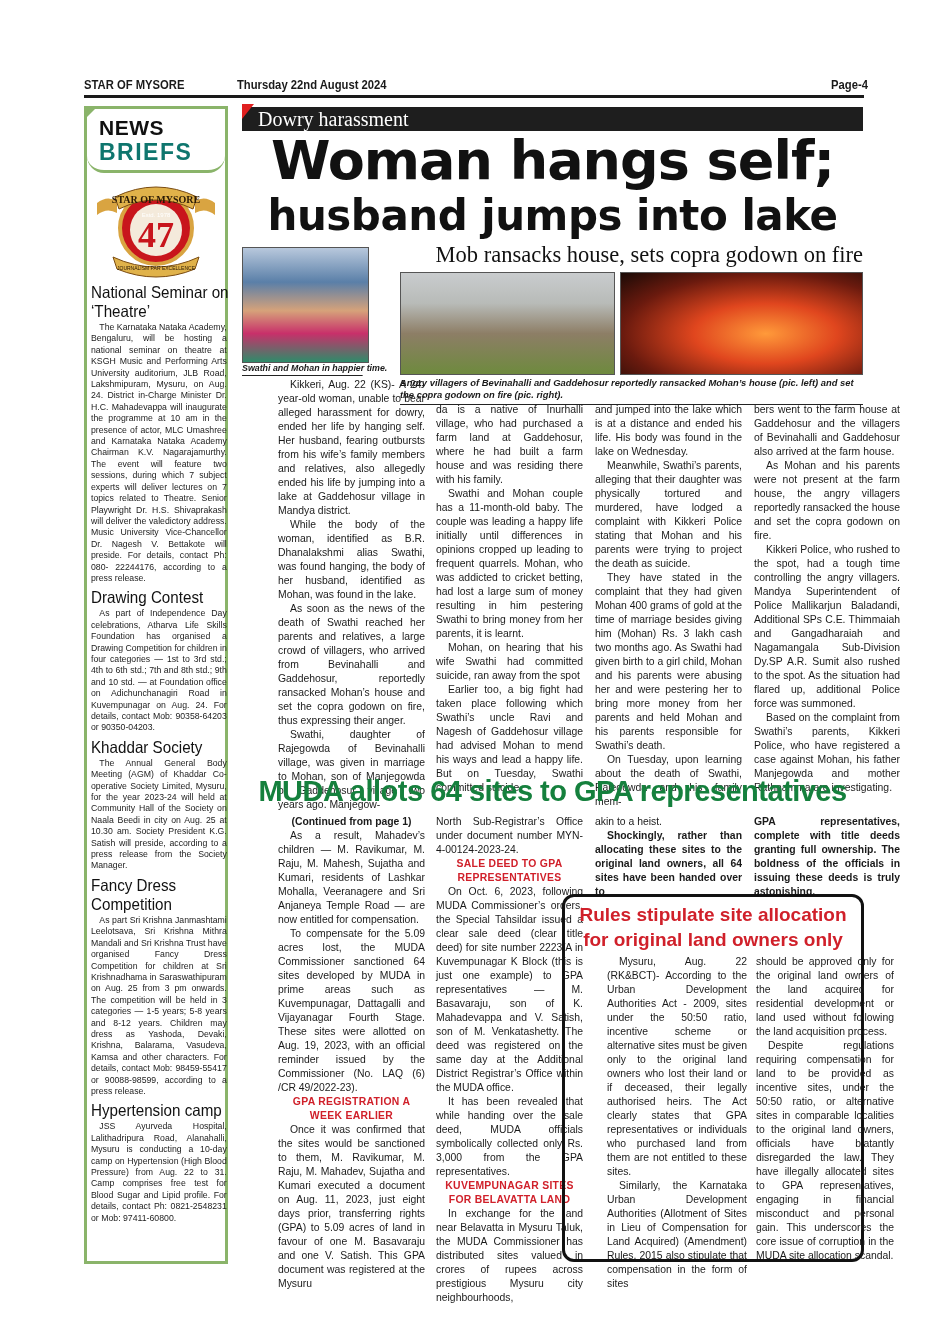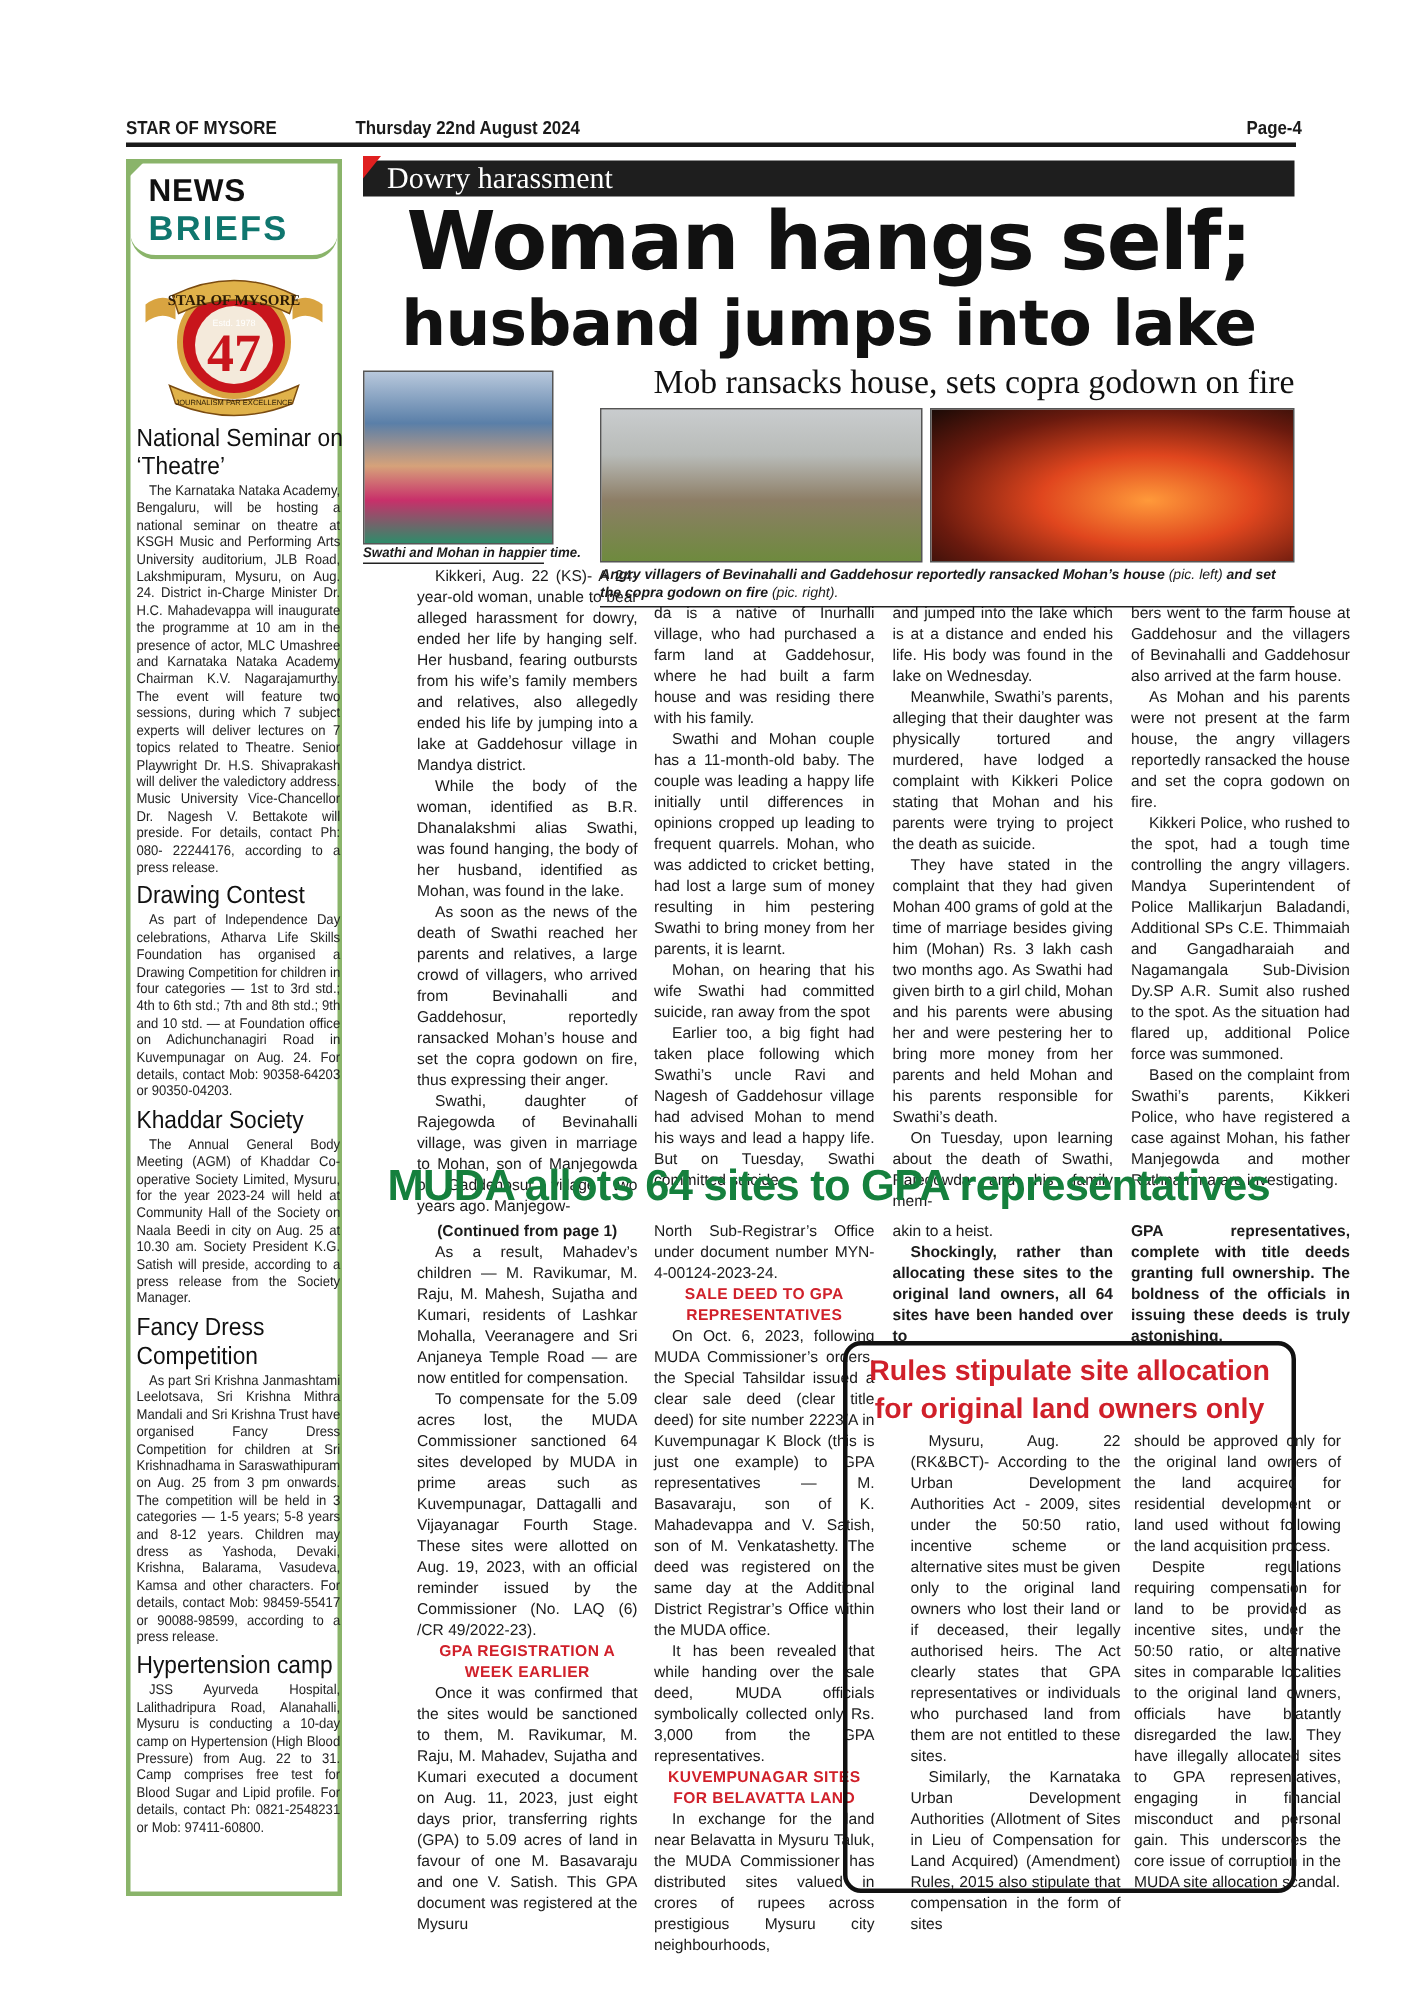--- a/index.html
+++ b/index.html
@@ -34,21 +34,21 @@
   .headline .l2 { font-size: 42px; line-height: 44px; letter-spacing: -0.5px; }
   .subhead { left: 400px; top: 242px; width: 463px; text-align: right; font-family: "Liberation Serif", serif; font-size: 22.5px; color: #111; }
 
   
   .photo { border: 1px solid #555; overflow: hidden; }
   .photo1 { left: 242px; top: 247px; width: 127px; height: 116px; background: linear-gradient(180deg,#b8c8dc 0%,#5a7fa8 30%,#d6a27a 55%,#c8306a 75%,#2e8c6a 100%); }
   .photo2 { left: 400px; top: 272px; width: 215px; height: 103px; background: linear-gradient(180deg,#c9ccce 0%,#b8bbb8 30%,#8d7e66 60%,#6e8a3e 100%); }
   .photo3 { left: 620px; top: 272px; width: 243px; height: 103px; background: radial-gradient(ellipse at 60% 60%, #ff9a3a 0%, #e0461e 35%, #6a1a0e 70%, #1a0a06 100%); }
   .cap1 { left: 242px; top: 363px; width: 127px; font-size: 9.3px; font-style: italic; font-weight: bold; border-bottom: 1.5px solid #222; padding-bottom: 2px; transform: scaleX(0.95); transform-origin: left; white-space: nowrap; }
   .cap2 { left: 400px; top: 377px; width: 463px; font-size: 9.4px; font-style: italic; font-weight: bold; line-height: 12px; border-bottom: 1.5px solid #222; padding-bottom: 3px; }
-  .cap2 .light { font-weight: normal; }
+  .cap2 .light { font-weight: bold; }
 
   
   .col { font-size: 10.4px; line-height: 14px; color: #1a1a1a; text-align: justify; margin-left: 36px; }
   .col p { text-indent: 12px; }
   .story1 .c1 { left: 242px; top: 378px; width: 147px; }
   .story1 .c2 { left: 400px; top: 403px; width: 147px; }
   .story1 .c3 { left: 559px; top: 403px; width: 147px; }
   .story1 .c4 { left: 718px; top: 403px; width: 146px; }
 
   .story2-head { left: 242px; top: 775px; width: 621px; font-size: 29px; font-weight: bold; color: #15803d; white-space: nowrap; letter-spacing: -0.5px; text-align: center; }

